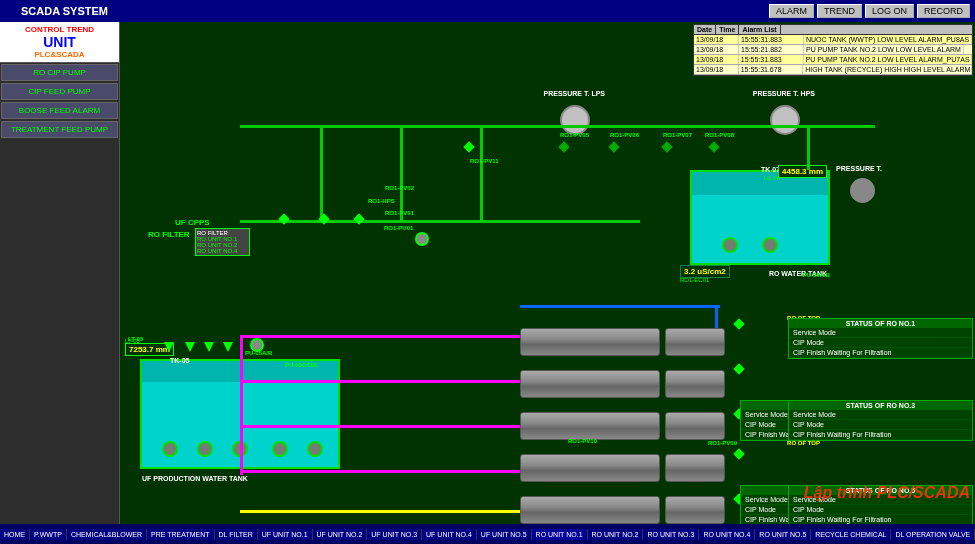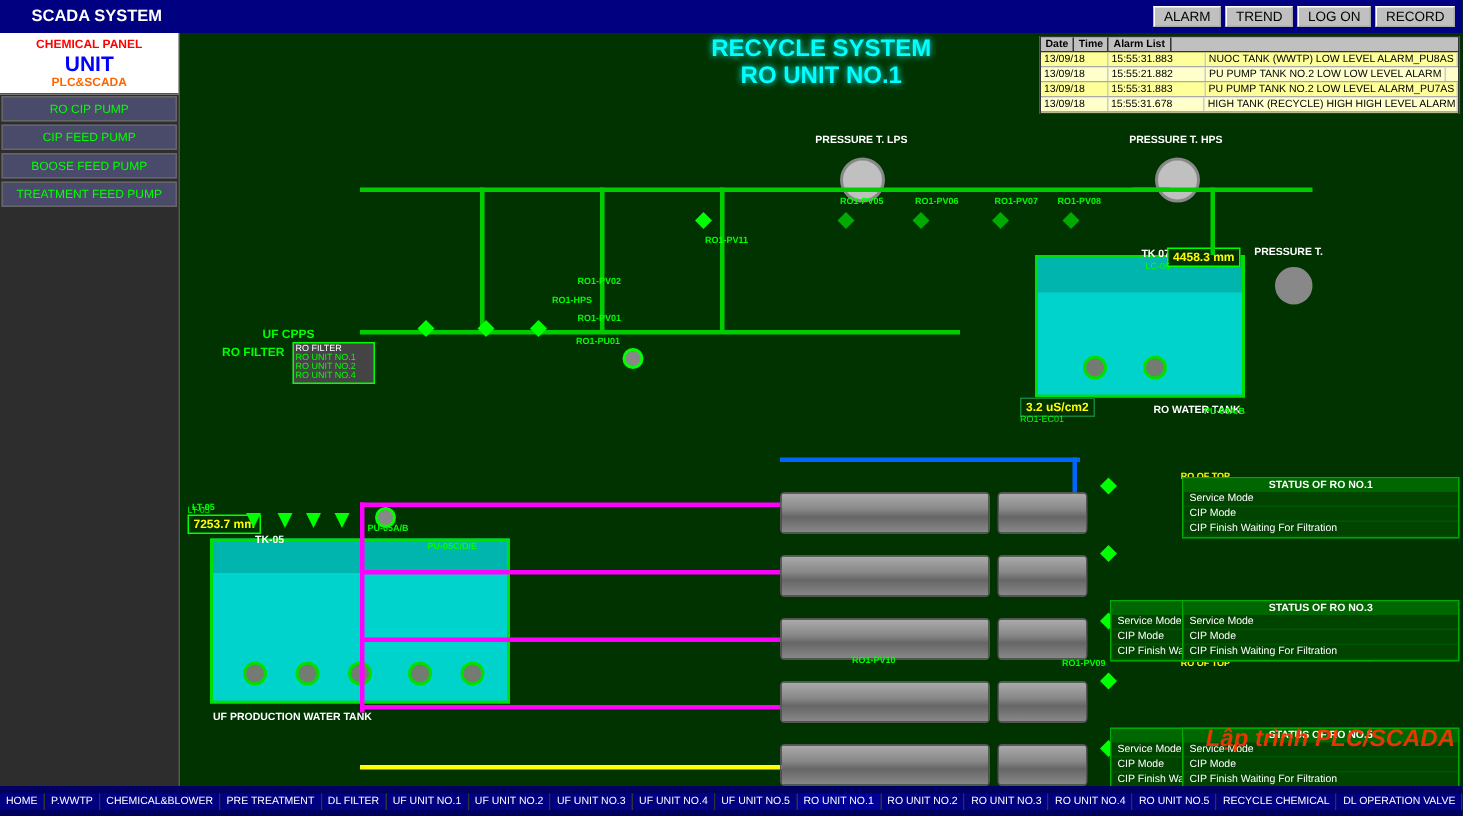--- a/index.html
+++ b/index.html
@@ -313,36 +313,32 @@
     <button class="header-btn">TREND</button>
     <button class="header-btn">LOG ON</button>
     <button class="header-btn">RECORD</button>
   </div>
 </div>
 
 <div class="main-container">
 
   <div class="left-sidebar">
     <div class="logo-area">
-      <div class="logo-control">CHEMICAL PANEL</div>
+      <div class="logo-control">CONTROL TREND</div>
       <div class="logo-cpps">UNIT</div>
       <div class="logo-plcscada">PLC&amp;SCADA</div>
     </div>
     <div class="sidebar-btn">RO CIP PUMP</div>
     <div class="sidebar-btn">CIP FEED PUMP</div>
-    <div class="sidebar-btn">BOOSE FEED PUMP</div>
+    <div class="sidebar-btn">BOOSE FEED ALARM</div>
     <div class="sidebar-btn">TREATMENT FEED PUMP</div>
   </div>
 
   <div class="main-content">
 
-    <div class="page-title">
-      <div>RECYCLE SYSTEM</div>
-      <div>RO UNIT NO.1</div>
-    </div>
 
     <div class="alarm-panel">
       <div class="alarm-header">
         <span>Date</span>
         <span>Time</span>
         <span>Alarm List</span>
       </div>
       <div class="alarm-row">
         <span style="width:45px">13/09/18</span>
         <span style="width:65px">15:55:31.883</span>

